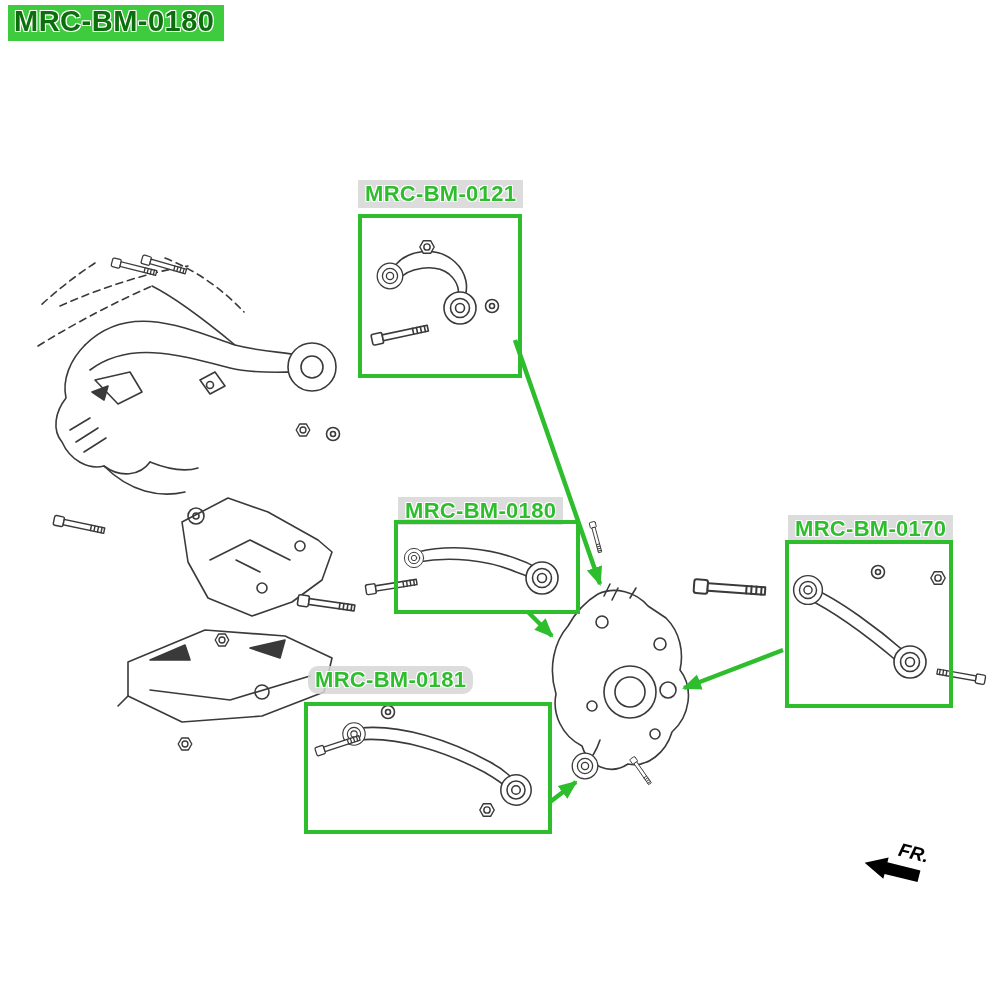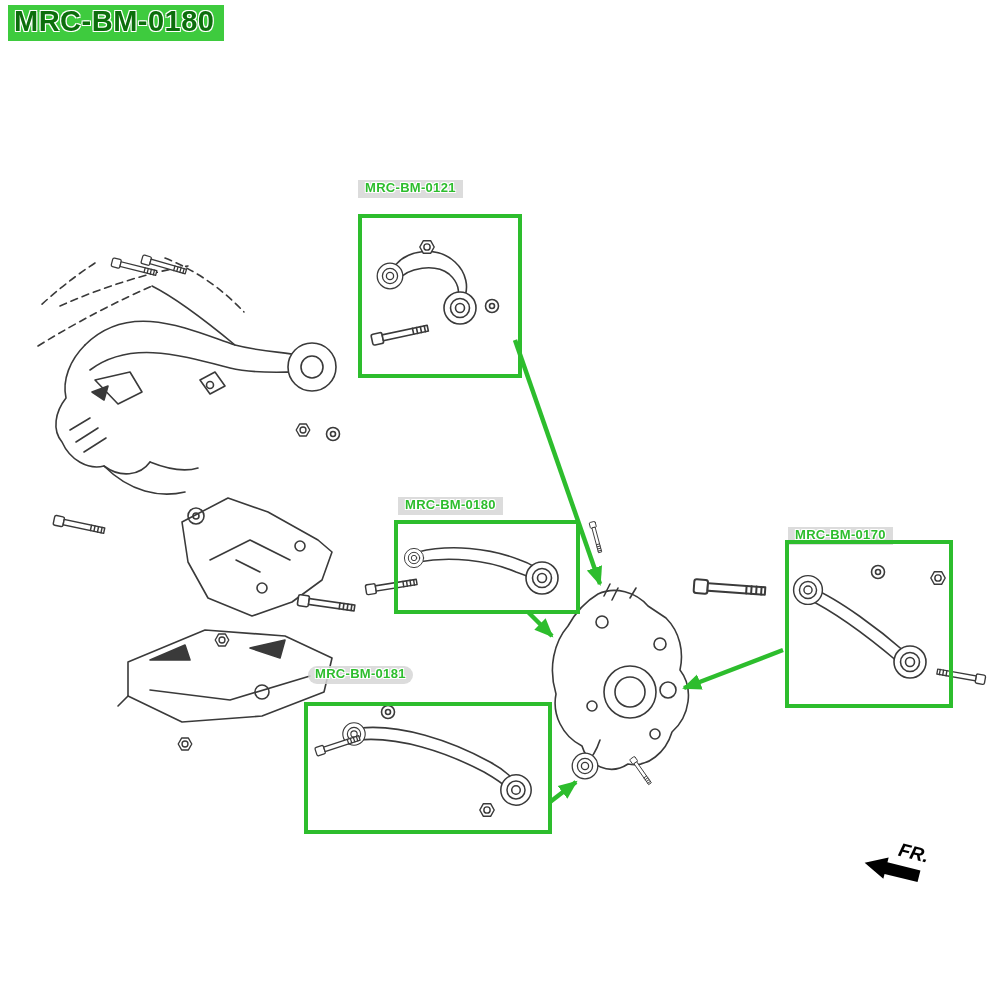--- a/index.html
+++ b/index.html
@@ -11,32 +11,32 @@
   .page-title{
     position:absolute;left:8px;top:5px;
     background:#3ecb3e;color:#0c6e0c;
     font-size:29px;font-weight:800;letter-spacing:.5px;
     padding:1px 10px 3px 6px;line-height:1.1;
     text-shadow:-1px -1px 0 #ffffff,1px -1px 0 #ffffff,-1px 1px 0 #ffffff,1px 1px 0 #ffffff;
   }
   .callout-label{
     position:absolute;
     background:rgba(214,214,214,.85);color:#2dbd2d;
-    font-size:13px;font-weight:800;letter-spacing:.3px;
+    font-size:22px;font-weight:800;letter-spacing:.3px;
     padding:1px 7px 2px 7px;line-height:1.15;white-space:nowrap;
     text-shadow:-1px -1px 0 #ffffff,1px -1px 0 #ffffff,-1px 1px 0 #ffffff,1px 1px 0 #ffffff;
   }
   .callout-box{
     position:absolute;border:4px solid #2dbd2d;background:transparent;
   }
   .lbl-0121{left:358px;top:180px;}
   .box-0121{left:358px;top:214px;width:156px;height:156px;}
   .lbl-0180{left:398px;top:497px;}
   .box-0180{left:394px;top:520px;width:178px;height:86px;}
-  .lbl-0170{left:788px;top:527px;}
+  .lbl-0170{left:788px;top:515px;}
   .box-0170{left:785px;top:540px;width:160px;height:160px;}
   .lbl-0181{left:308px;top:666px;border-radius:10px;}
   .box-0181{left:304px;top:702px;width:240px;height:124px;}
 </style>
 </head>
 <body>
 
 <div class="stage">
 
   <svg class="art-layer" width="1000" height="1000" viewBox="0 0 1000 1000" xmlns="http://www.w3.org/2000/svg">

